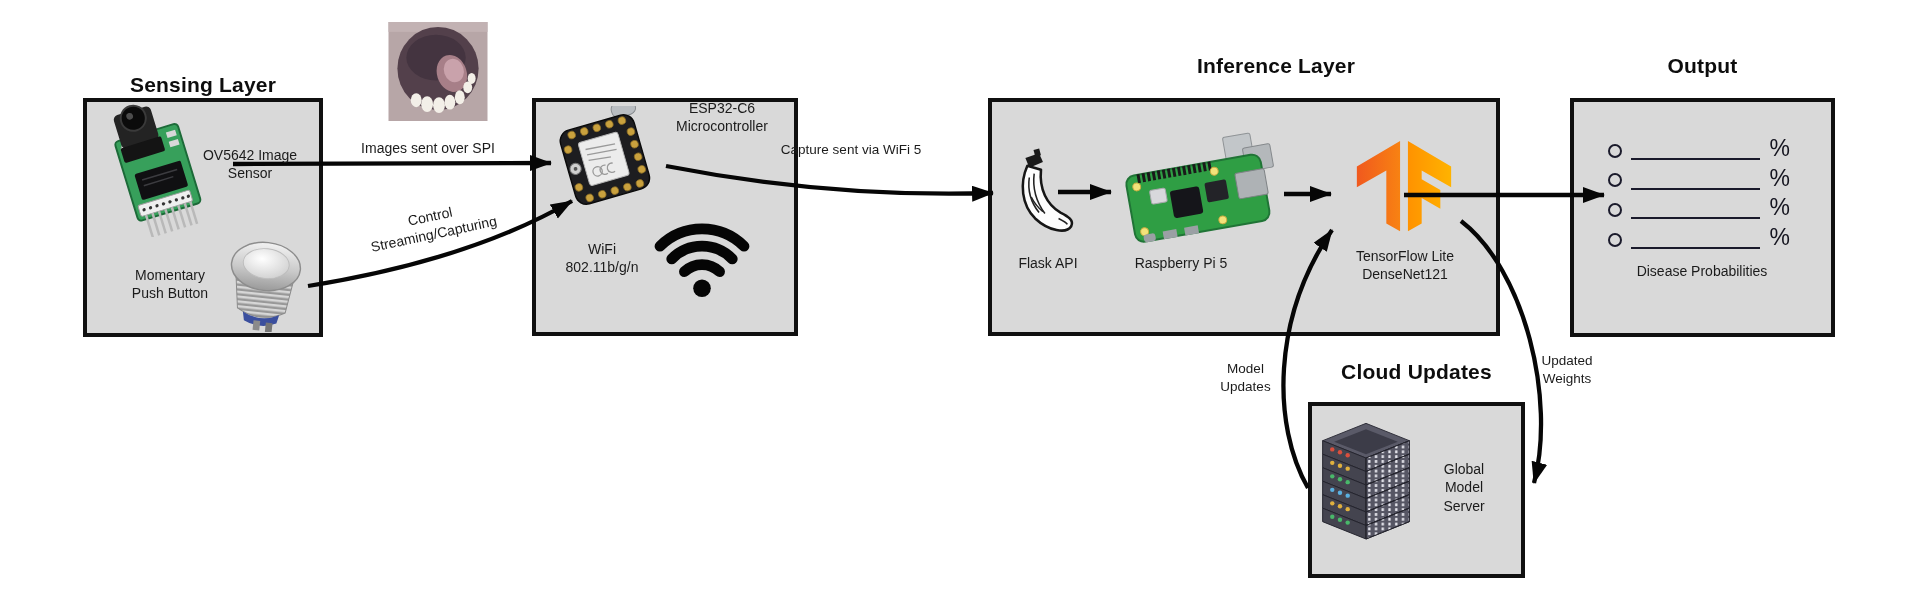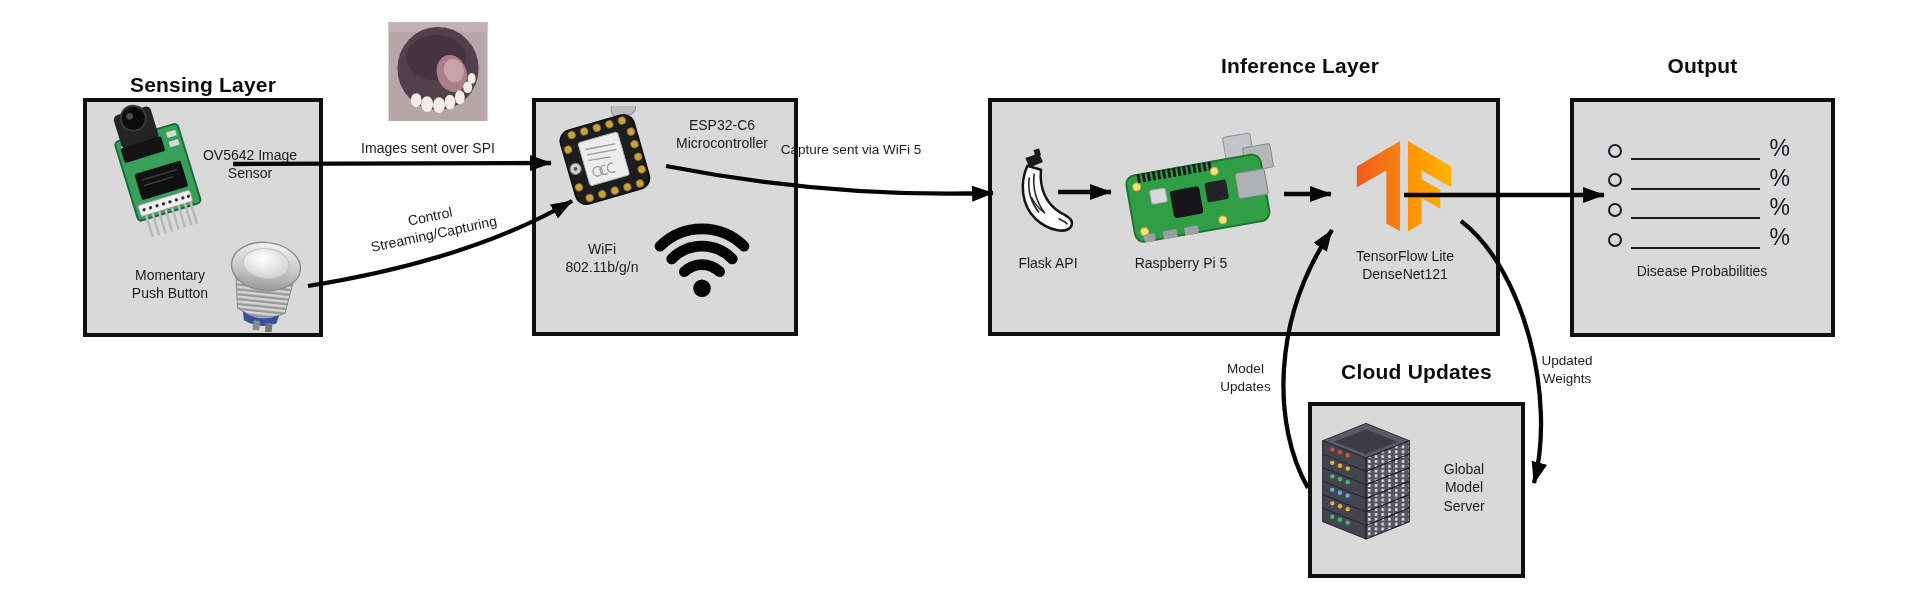--- a/index.html
+++ b/index.html
@@ -18,21 +18,21 @@
   .ocircle{width:14px;height:14px;border:2.6px solid #1a1a2b;border-radius:50%;box-sizing:border-box;flex:0 0 auto;}
   .oline{flex:1;height:17px;border-bottom:2.6px solid #1a1a2b;margin:0 10px 0 9px;}
   .opct{font-size:23px;font-weight:500;color:#14141f;flex:0 0 auto;transform:translateY(-2px);}
 </style>
 </head>
 <body>
 
 <div class="canvas">
 
   <div class="title" style="left:83px;top:54px;width:240px;margin-top:19px;">Sensing Layer</div>
-  <div class="title" style="left:1044px;top:54px;width:512px;">Inference Layer</div>
+  <div class="title" style="left:1020px;top:54px;width:512px;">Inference Layer</div>
   <div class="title" style="left:1570px;top:54px;width:265px;">Output</div>
   <div class="title" style="left:1308px;top:360px;width:217px;">Cloud Updates</div>
 
   <div class="box" style="left:83px;top:98px;width:240px;height:239px;"></div>
   <div class="box" style="left:532px;top:98px;width:266px;height:238px;"></div>
   <div class="box" style="left:988px;top:98px;width:512px;height:238px;"></div>
   <div class="box" style="left:1570px;top:98px;width:265px;height:239px;"></div>
   <div class="box" style="left:1308px;top:402px;width:217px;height:176px;"></div>
 
   <div class="img" style="left:98px;top:102px;">
@@ -152,21 +152,21 @@
         <circle cx="30" cy="58" r="2" fill="#555"></circle>
         <rect x="40" y="32" width="44" height="48" rx="3" fill="#ececec" stroke="#b5b5b5"></rect>
         <line x1="46" y1="41" x2="78" y2="44" stroke="#9a9a9a" stroke-width="1.4"></line>
         <line x1="46" y1="47" x2="78" y2="50" stroke="#9a9a9a" stroke-width="1.4"></line>
         <line x1="46" y1="53" x2="70" y2="56" stroke="#9a9a9a" stroke-width="1.4"></line>
         <circle cx="52" cy="67" r="5" fill="none" stroke="#9a9a9a" stroke-width="1.4"></circle>
         <path d="M62,63 a5,5 0 1 0 0,9 M70,63 a5,5 0 1 0 0,9" fill="none" stroke="#9a9a9a" stroke-width="1.4"></path>
       </g>
     </svg>
   </div>
-  <div class="lbl" style="left:652px;top:116px;width:140px;">ESP32-C6
+  <div class="lbl" style="left:652px;top:99px;width:140px;">ESP32-C6
 Microcontroller</div>
   <div class="lbl" style="left:542px;top:240px;width:120px;">WiFi
 802.11b/g/n</div>
 
   <div class="img" style="left:650px;top:214px;">
     <svg width="104" height="86" viewBox="0 0 104 88">
       <g stroke="#050505" stroke-width="11" fill="none" stroke-linecap="round">
         <path d="M34,59 A26,26 0 0 1 70,59"></path>
         <path d="M21,46 A43,43 0 0 1 83,46"></path>
         <path d="M9,33 A61,61 0 0 1 95,33"></path>

